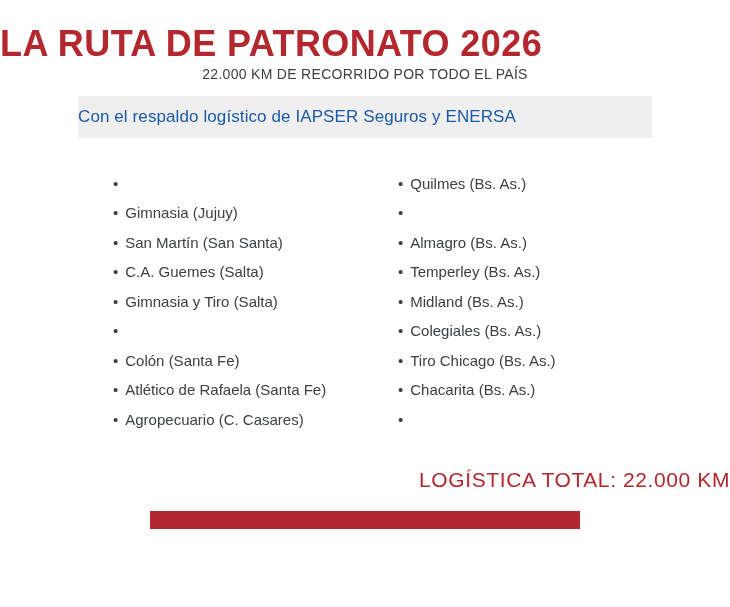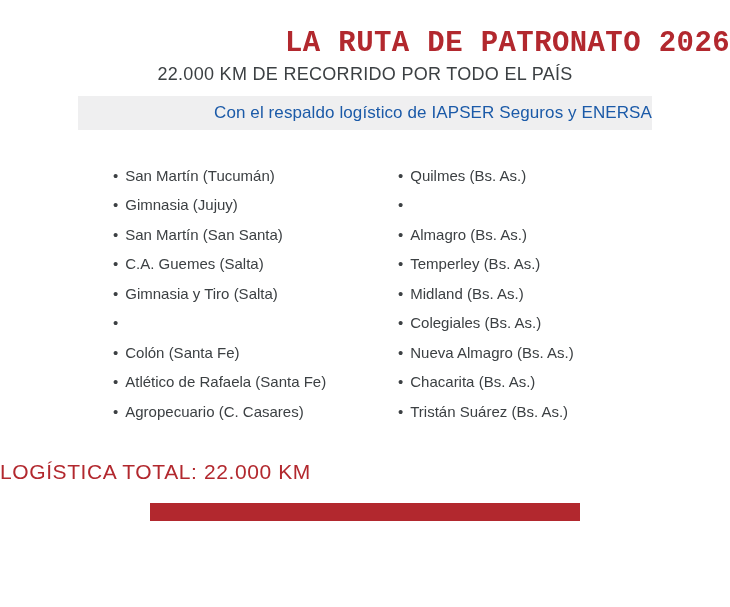--- a/index.html
+++ b/index.html
@@ -16,45 +16,44 @@
   }
   .page {
     position: relative;
     width: 730px;
     height: 607px;
     background: var(--page-bg);
     overflow: hidden;
   }
   .title {
     margin-top: 28px;
-    text-align: right;
+    text-align: left;
     color: var(--accent-red);
-    font-size: 29px;
+    font-size: 36px;
     font-weight: 700;
     letter-spacing: 0.4px;
     line-height: 32px;
-    font-family: Liberation Mono, monospace;
   }
   .subtitle {
     margin-top: 3px;
     text-align: center;
     color: var(--text-dark);
-    font-size: 18px;
+    font-size: 14px;
     font-weight: 500;
     letter-spacing: 0.3px;
     line-height: 23px;
   }
   .banner {
     margin: 10px auto 0 auto;
     width: 574px;
-    height: 34px;
+    height: 42px;
     background: var(--banner-bg);
     display: flex;
     align-items: center;
-    justify-content: flex-end;
+    justify-content: flex-start;
   }
   .banner-text {
     color: var(--banner-blue);
     font-size: 17px;
     font-weight: 500;
     letter-spacing: 0.1px;
   }
   .columns {
     margin-top: 31px;
     display: flex;
@@ -73,21 +72,21 @@
     font-size: 15px;
     line-height: 18px;
     white-space: nowrap;
   }
   .bullet {
     margin-right: 7px;
     font-size: 15px;
   }
   .footer-total {
     margin-top: 34px;
-    text-align: left;
+    text-align: right;
     color: var(--accent-red);
     font-size: 21px;
     font-weight: 400;
     letter-spacing: 0.6px;
     line-height: 21px;
   }
   .footer-bar {
     margin: 21px auto 0 auto;
     width: 430px;
     height: 18px;
@@ -104,21 +103,20 @@
   <h2 class="subtitle">22.000 KM DE RECORRIDO POR TODO EL PAÍS</h2>
 
   <div class="banner">
     <span class="banner-text">Con el respaldo logístico de IAPSER Seguros y ENERSA</span>
   </div>
 
   <div class="columns">
     <ul class="club-list left">
         <li>
           <span class="bullet">•</span>
-          <span>San Martín (Tucumán)</span>
         </li>
         <li>
           <span class="bullet">•</span>
           <span>Gimnasia (Jujuy)</span>
         </li>
         <li>
           <span class="bullet">•</span>
           <span>San Martín (San Santa)</span>
         </li>
         <li>
@@ -164,29 +162,28 @@
         <li>
           <span class="bullet">•</span>
           <span>Midland (Bs. As.)</span>
         </li>
         <li>
           <span class="bullet">•</span>
           <span>Colegiales (Bs. As.)</span>
         </li>
         <li>
           <span class="bullet">•</span>
-          <span>Nueva Almagro (Bs. As.)</span>
+          <span>Tiro Chicago (Bs. As.)</span>
         </li>
         <li>
           <span class="bullet">•</span>
           <span>Chacarita (Bs. As.)</span>
         </li>
         <li>
           <span class="bullet">•</span>
-          <span>Tristán Suárez (Bs. As.)</span>
         </li>
       </ul>
   </div>
 
   <div class="footer-total">LOGÍSTICA TOTAL: 22.000 KM</div>
 
   <div class="footer-bar"></div>
 
 </div>
 

